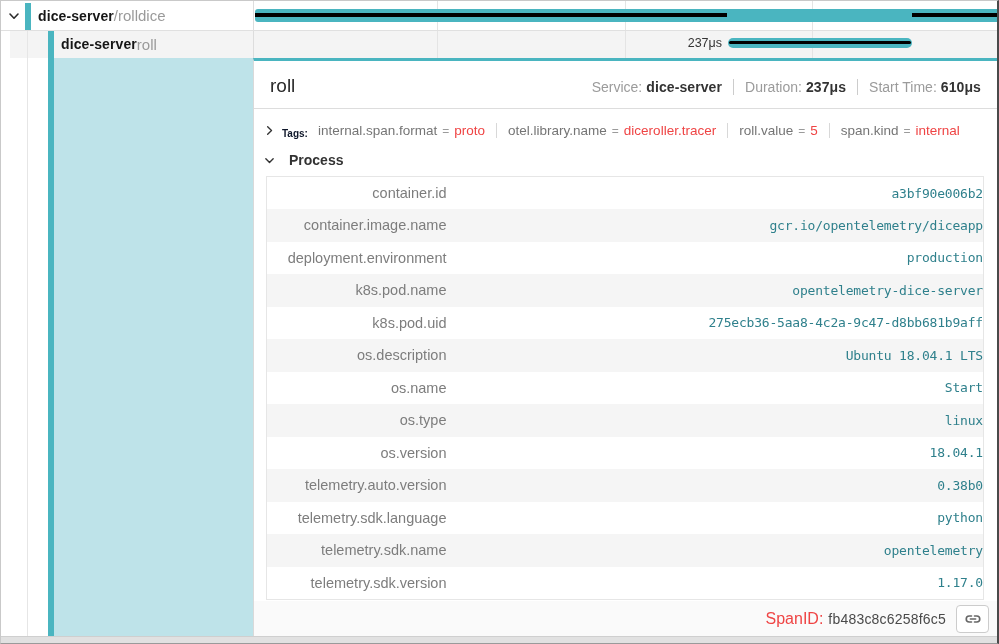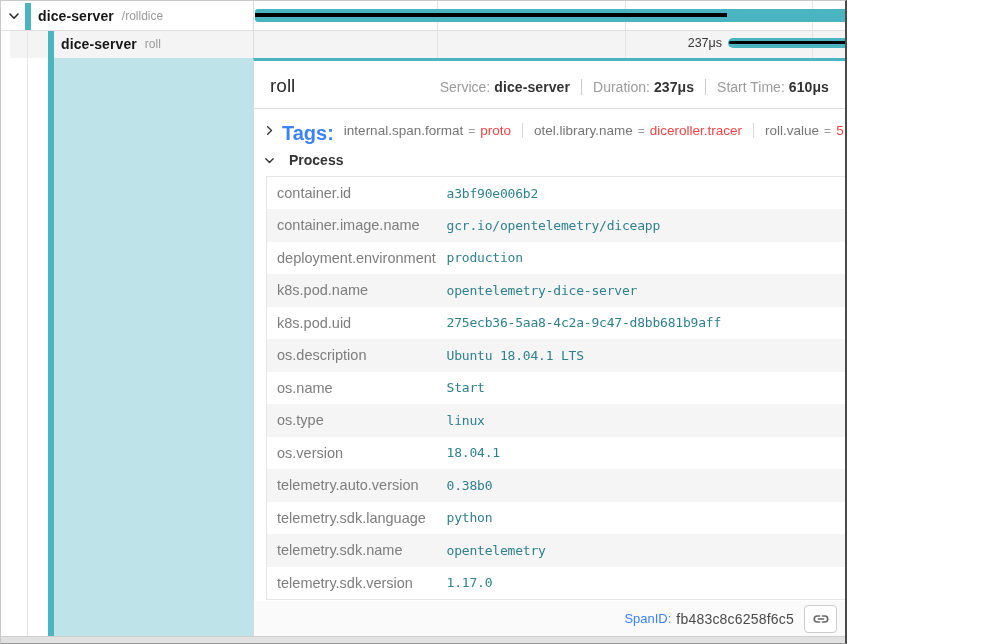--- a/index.html
+++ b/index.html
@@ -1,38 +1,38 @@
 <!DOCTYPE html>
 <html><head>
 <meta charset="utf-8">
 <style>
   * { box-sizing: border-box; margin: 0; padding: 0; }
   body { font-family: "Liberation Sans", sans-serif; background:#fff; }
   .window {
-    position: relative; width: 847px; height: 644px; overflow: hidden;
+    position: relative; width: 999px; height: 644px; overflow: hidden;
     background: #fff;
     border-top: 1px solid #c9c9c9; border-left: 1px solid #c9c9c9;
     border-right: 2px solid #4a4a4a; border-bottom: 1px solid #9a9a9a;
   }
 
   
   .left-panel { position:absolute; left:0; top:0; width:252px; bottom:0; }
   .row-sep { position:absolute; left:0; right:0; top:29px; height:1px; background:#e0e0e0; z-index:3; }
   .guide-col { position:absolute; left:26px; top:29px; bottom:7px; width:1px; background:#e6e6e6; }
   .name-col-border { position:absolute; left:252px; top:0; width:1px; height:57px; background:#ddd; z-index:2;}
   .span-row { position:absolute; left:0; right:0; display:flex; align-items:center; }
   .span-row.r1 { top:0; height:29px; background:#fff; }
   .span-row.r2 { top:29px; height:28px; }
   .r2-bg { position:absolute; left:9px; right:0; top:29px; height:28px; background:#f4f4f4; }
   .svc-stripe1 { position:absolute; left:24px; top:2px; width:6px; height:27px; background:#4ab5c0; }
   .svc-stripe2 { position:absolute; left:47px; top:29px; width:6px; bottom:7px; background:#4ab5c0; z-index:2; }
   .teal-block { position:absolute; left:53px; top:57px; width:199px; bottom:7px; background:#bee3e9; }
   .chev1 { position:absolute; left:7px; top:9px; }
   .svc-name { font-size:14px; font-weight:bold; color:#161616; letter-spacing:.1px; }
-  .op-name { font-size:12px; color:#9a9a9a; margin-left:8px; }
+  .op-name { font-size:15px; color:#9a9a9a; }
   .r1 .svc-name { margin-left:37px; }
   .r2 .svc-name { margin-left:60px; }
 
   
   .timeline { position:absolute; left:252px; top:0; width:744px; height:57px; }
   .gridline { position:absolute; top:0; height:57px; width:1px; background:#e4e4e4; }
   .tl-row2-bg { position:absolute; left:0; right:0; top:29px; height:28px; background:#f4f4f4; }
   .bar1 { position:absolute; left:2px; right:0; top:8px; height:13px; background:#4ab5c0; border-radius:3px 0 0 3px; }
   .bar1 .cp { position:absolute; top:4px; height:4px; background:#000; }
   .cp-a { left:0; width:472px; }
@@ -46,40 +46,40 @@
     background:#fff; border-top:3px solid #4ab5c0; border-left:1px solid #d9d9d9; }
   .detail-header { display:flex; justify-content:space-between; align-items:baseline;
     padding:14px 16px 11px 16px; border-bottom:1px solid #ddd; }
   .detail-title { font-size:19px; color:#2b2b2b; font-weight:500; }
   .meta { display:flex; align-items:baseline; font-size:14px; }
   .meta-item { color:#9b9b9b; white-space:nowrap; }
   .meta-item b { color:#333; margin-left:4px; letter-spacing:.1px; }
   .meta-item + .meta-item { border-left:1px solid #ccc; margin-left:11px; padding-left:11px; }
 
   .tags-row { display:flex; align-items:center; margin:8px 10px 0 10px; height:26px; cursor:pointer; }
-  .tags-label { font-size:20px; font-weight:bold; color:#3b82f6; margin:7px 10px 0 7px; }
+  .tags-label { font-size:10px; font-weight:bold; color:#0f172a; margin:7px 10px 0 7px; }
   .tag-item { display:flex; align-items:baseline; font-size:13.5px; white-space:nowrap; }
   .tag-key { color:#757575; }
   .tag-eq { color:#9b9b9b; margin:0 5px; font-size:12px; }
   .tag-val { color:#ef4444; font-weight:normal; }
   .tag-item + .tag-item { border-left:1px solid #d8d8d8; margin-left:11px; padding-left:11px; }
 
   .process-row { display:flex; align-items:center; margin:6px 10px 0 10px; height:22px; cursor:pointer; }
   .process-label { font-size:14px; font-weight:bold; color:#333; margin-left:14px; }
 
   table.ptable { border-collapse:collapse; margin:5px 15px 0 12px; width:718px;
-    border:1px solid #e6e6e6; }
+    border:1px solid #e6e6e6;text-align:right; }
   .ptable td { height:32.5px; vertical-align:middle; }
   .ptable tr:nth-child(even) { background:#f5f5f5; }
   .ptable td.k { width:180px; padding-left:10px; font-size:14.5px; color:#7d7d7d; }
   .ptable td.v { font-family:"DejaVu Sans Mono", monospace; font-size:13px; color:#2f808c; letter-spacing:-.2px; }
 
   .detail-footer { position:absolute; left:0; right:0; bottom:0; height:35px; background:#fafafa;
     display:flex; align-items:center; justify-content:flex-end; padding-right:8px; }
-  .spanid-label { color:#3b82f6; font-size:13px; }
+  .spanid-label { color:#ef4444; font-size:16px; }
   .spanid-value { color:#4a4a4a; font-size:14px; margin-left:5px; letter-spacing:.2px; }
   .link-btn { width:33px; height:28px; margin-left:10px; background:#fff; border:1px solid #ccc;
     border-radius:4px; display:flex; align-items:center; justify-content:center; cursor:pointer; }
 
   .bottom-band { position:absolute; left:0; right:0; bottom:0; height:7px; background:#e1e1e1;
     border-top:1px solid #cfcfcf; }
 
   .chev-svg { display:block; }
 </style>
 </head>

